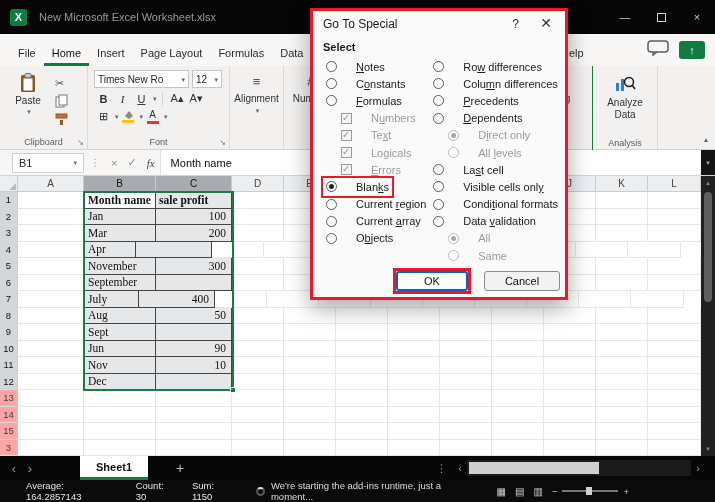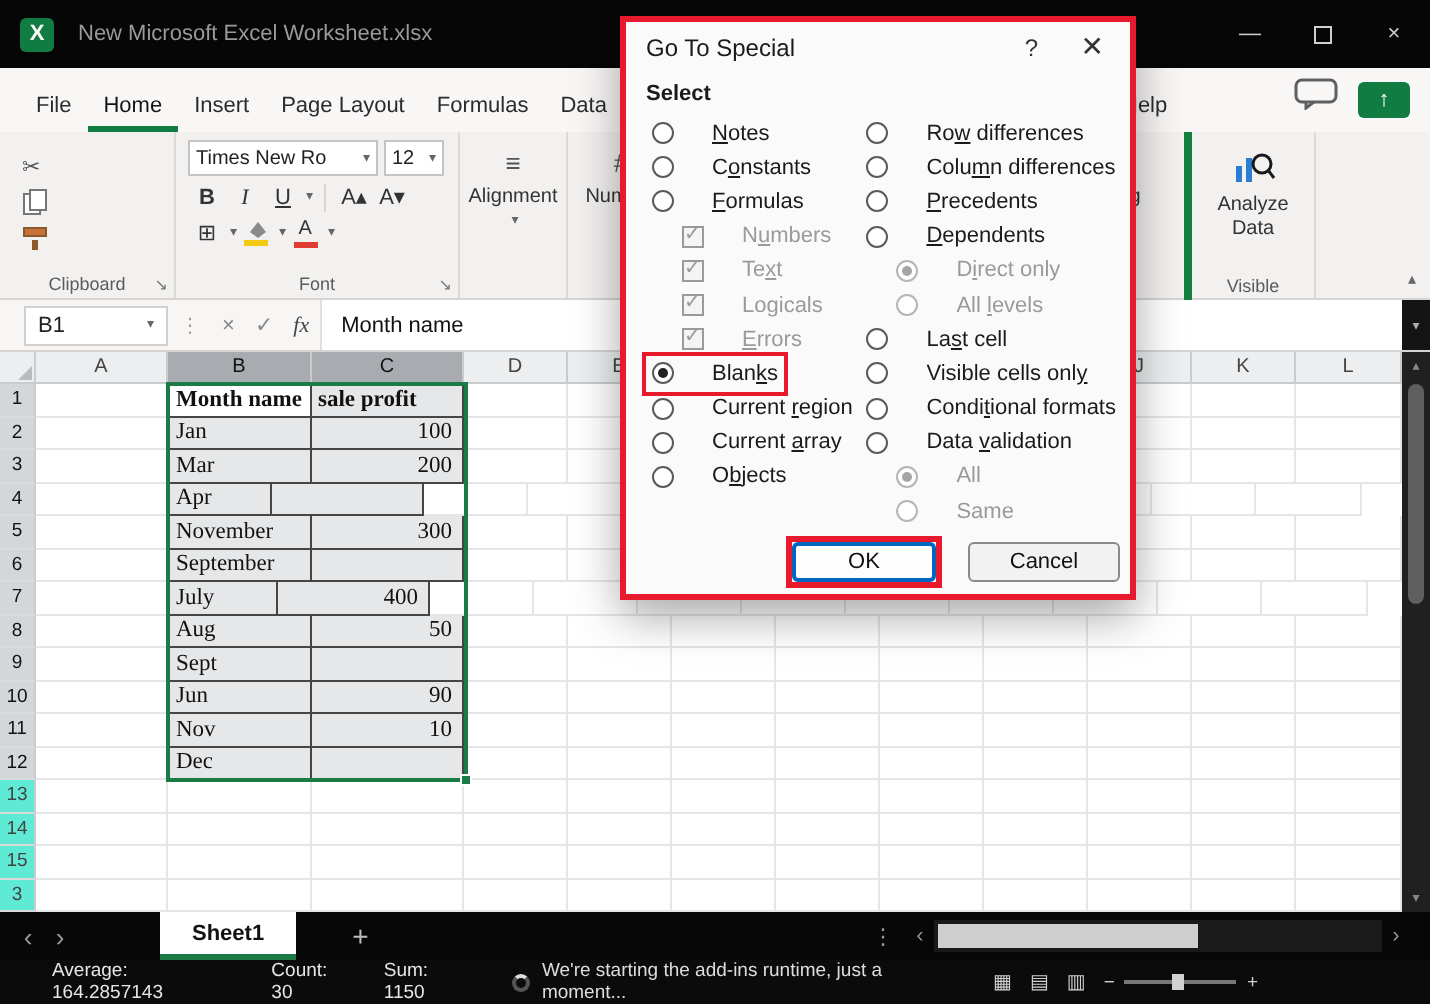--- a/index.html
+++ b/index.html
@@ -44,21 +44,21 @@
   .fbtn.i{font-style:italic;font-family:"Liberation Serif",serif;}
   .fbtn.u{text-decoration:underline;}
   .fsep{width:1px;height:14px;background:#d8d6d4;margin:0 5px;}
   .stack{display:flex;flex-direction:column;align-items:center;line-height:1;}
   .bar{width:12px;height:3px;margin-top:1px;}
   .bar.y{background:#f2c811;}
   .bar.r{background:#e03c31;}
   .bigbtn{display:flex;flex-direction:column;align-items:center;padding-top:9px;gap:3px;width:54px;height:100%;font-size:10px;color:#333;}
   .gico{font-size:13px;color:#555;height:15px;line-height:1;}
   .editing-grp{position:absolute;left:512px;top:0;height:84px;width:86px;border:none;}
-  .analyze-grp{position:absolute;left:592px;top:0;height:84px;width:66px;border-left:4px solid #15803d;border-right:1px solid #dcdad8;}
+  .analyze-grp{position:absolute;left:592px;top:0;height:84px;width:66px;border-left:1px solid #15803d;border-right:1px solid #dcdad8;}
   .analyze-btn{display:flex;flex-direction:column;align-items:center;padding-top:8px;gap:3px;width:100%;}
   .blab2{font-size:10px;text-align:center;width:48px;line-height:1.15;color:#333;}
   .ribcollapse{position:absolute;right:7px;bottom:5px;font-size:8px;color:#666;}
 
   
   .fbar{position:absolute;top:150px;left:0;width:715px;height:26px;background:#f7f6f5;border-bottom:1px solid #d6d4d2;display:flex;align-items:center;}
   .namebox{width:72px;height:20px;background:#fff;border:1px solid #d2d0ce;margin-left:12px;display:flex;align-items:center;padding:0 6px;font-size:11px;color:#222;}
   .namebox .chv{margin-left:auto;}
   .vdots{color:#9a9a9a;font-size:10px;margin:0 6px;}
   .fxbtn{color:#8a8a8a;font-size:11px;margin:0 5px;}
@@ -67,21 +67,21 @@
   .fexpand{width:14px;height:100%;background:#141414;color:#aaa;display:flex;align-items:center;justify-content:center;font-size:7px;}
 
   
   .gridwrap{position:absolute;top:176px;left:0;width:701px;height:280px;background:#fff;overflow:hidden;}
   .ghdr{display:flex;height:16px;background:#eceef0;}
   .corner{width:18px;background:#eceef0;border-right:1px solid #c9cbcd;border-bottom:1px solid #c9cbcd;position:relative;}
   .corner:after{content:"";position:absolute;right:1px;bottom:1px;border-left:7px solid transparent;border-bottom:7px solid #b9bbbd;}
   .colh{display:flex;align-items:center;justify-content:center;font-size:10px;color:#444;border-right:1px solid #c9cbcd;border-bottom:1px solid #c9cbcd;background:#eceef0;}
   .colh.sel{background:#a8acb1;color:#111;}
   .grow{display:flex;height:16.5px;}
-  .rowh{width:18px;background:#5eead4;border-right:1px solid #c9cbcd;border-bottom:1px solid #d8dadc;font-size:9.5px;color:#444;display:flex;align-items:center;justify-content:center;}
+  .rowh{width:18px;background:#fca5a5;border-right:1px solid #c9cbcd;border-bottom:1px solid #d8dadc;font-size:9.5px;color:#444;display:flex;align-items:center;justify-content:center;}
   .rowh.sel{background:#d4d7da;color:#111;}
   .cell{border-right:1px solid #e4e6e8;border-bottom:1px solid #e4e6e8;font-size:11px;display:flex;align-items:center;padding:0 3px;color:#111;overflow:hidden;white-space:nowrap;}
   .cell.rng{font-family:"Liberation Serif",serif;font-size:11.5px;border-right:1px solid #454545;border-bottom:1px solid #454545;}
   .cell.bl{border-left:1px solid #454545;}
   .cell.bt{border-top:1px solid #454545;}
   .cell.fill{background:#e6e7e8;}
   .cell.active{background:#fff;}
   .cell.bold{font-weight:bold;}
   .cell.num{justify-content:flex-end;padding-right:5px;}
   .sel-outline{position:absolute;left:83px;top:15px;width:151px;height:200px;border:2px solid #1c7a47;pointer-events:none;}
@@ -172,20 +172,29 @@
     <span class="share-btn">
         <span>↑</span>
       </span>
   </div>
 </div>
 
 <div class="ribbon">
 
   <div class="grp grp-clip">
     <div class="clipwrap">
+      <div class="paste">
+        <svg width="18" height="20">
+            <rect x="2" y="2" width="14" height="17" rx="1.5" fill="#8a5a2b"></rect>
+            <rect x="4.5" y="5.5" width="9" height="12" fill="#fff"></rect>
+            <rect x="6" y="0.5" width="6" height="4" rx="1" fill="#c9cdd2" stroke="#777"></rect>
+          </svg>
+        <span>Paste</span>
+        <span class="chv">▾</span>
+      </div>
       <div class="minis">
         <div class="mini">
             <span>✂</span>
           </div>
         <div class="mini">
           <svg width="13" height="14">
               <rect x="1" y="3" width="8" height="10" fill="#fff" stroke="#777"></rect>
               <rect x="4" y="1" width="8" height="10" fill="#fff" stroke="#777"></rect>
             </svg>
         </div>
@@ -266,21 +275,21 @@
   <div class="analyze-grp">
     <div class="analyze-btn">
       <svg width="22" height="20">
           <rect x="2" y="9" width="3" height="8" fill="#2b7cd3"></rect>
           <rect x="7" y="5" width="3" height="12" fill="#2b7cd3"></rect>
           <circle cx="15" cy="8" r="4.5" fill="none" stroke="#1a1a1a" stroke-width="1.5"></circle>
           <line x1="18" y1="11" x2="21" y2="15" stroke="#1a1a1a" stroke-width="1.5"></line>
         </svg>
       <span class="blab2">Analyze Data</span>
     </div>
-    <div class="grplabel">Visible</div>
+    <div class="grplabel">Analysis</div>
   </div>
 
   <div class="ribcollapse">▴</div>
 </div>
 
 <div class="fbar">
   <div class="namebox">
     <span>B1</span>
     <span class="chv">▾</span>
   </div>

